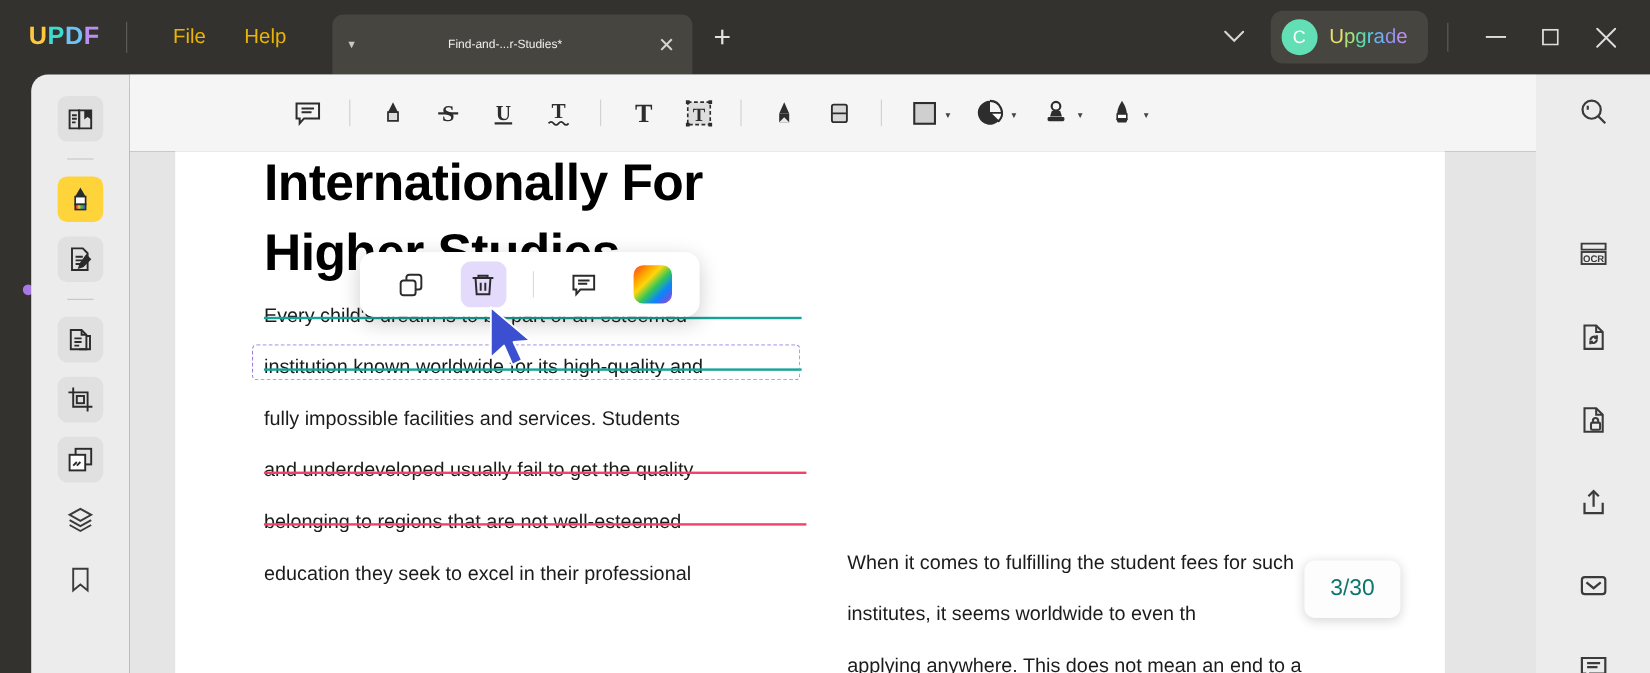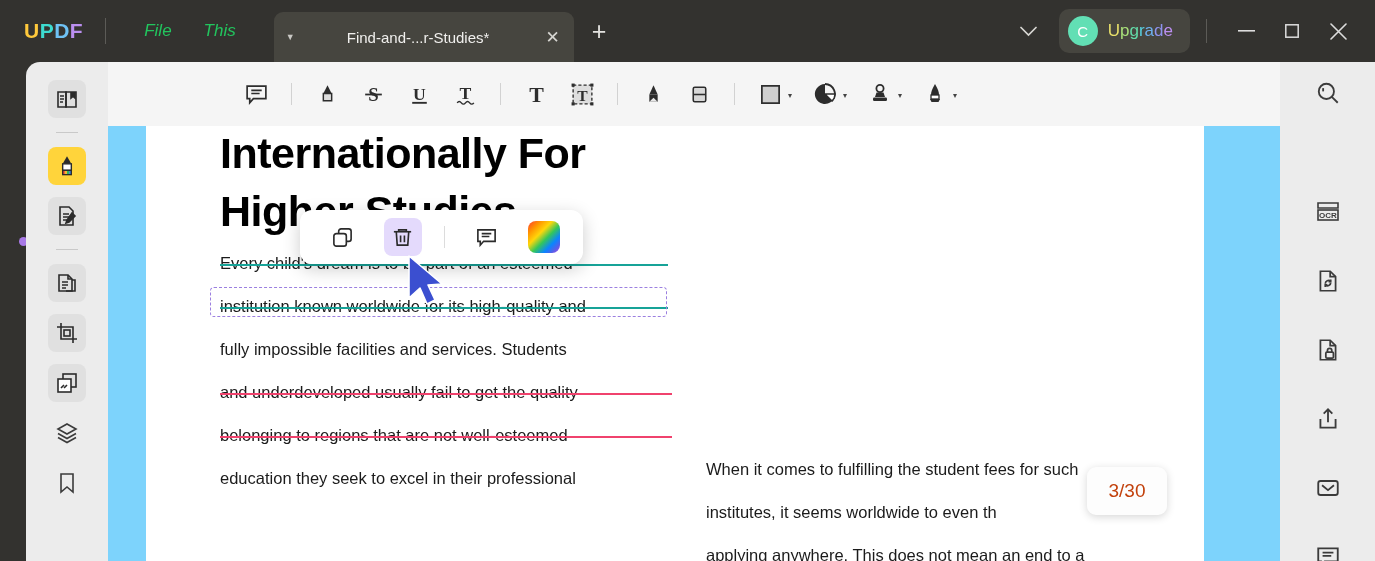--- a/index.html
+++ b/index.html
@@ -13,31 +13,31 @@
 
   
   .titlebar {
     position: absolute; left: 0; top: 0; width: 1375px; height: 62px;
     background: #33322f; display: flex; align-items: center;
   }
   .logo { margin-left: 24px; font-size: 21px; font-weight: bold; letter-spacing: .5px; display:flex; }
   .logo span { display:inline-block; }
   .vsep { width: 1px; height: 26px; background: #5c5b57; margin: 0 22px; }
   .menu-item {
-    color: #22c55e; font-size: 17px; padding: 6px 16px; border-radius: 6px; cursor: default; font-style: italic;
+    color: #eab308; font-size: 17px; padding: 6px 16px; border-radius: 6px; cursor: default;
   }
 
   .tab {
     margin-left: 22px; height: 50px; min-width: 300px;
     background: #46453f; border-radius: 9px 9px 0 0;
     display: flex; align-items: center; align-self: flex-end;
     padding: 0 14px 0 12px; position: relative;
   }
   .tab-caret { color: #c9c8c4; font-size: 9px; margin-right: 8px; }
-  .tab-title { color: #f0efed; font-size: 15px; flex: 1; text-align: center; white-space: nowrap; }
+  .tab-title { color: #f0efed; font-size: 10px; flex: 1; text-align: center; white-space: nowrap; }
   .tab-close { color: #d6d5d1; font-size: 17px; margin-left: 12px; cursor: pointer; }
   .tab-add { color: #e3e2df; font-size: 25px; margin-left: 18px; font-weight: 300; cursor: pointer; }
 
   .tb-right { margin-left: auto; display: flex; align-items: center; padding-right: 14px; }
   .chev-down { color: #d8d7d3; font-size: 15px; padding: 8px 14px; cursor: pointer; }
   .upgrade {
     display: flex; align-items: center; gap: 10px;
     background: #46453f; border-radius: 10px; padding: 7px 17px 7px 9px; margin-left: 8px; cursor: pointer;
   }
   .avatar {
@@ -87,21 +87,21 @@
     width: 44px; height: 40px; display: flex; align-items: center; justify-content: center;
     border-radius: 7px; cursor: pointer; color: #2d2d2d;
   }
   .tool-sep { width: 1px; height: 22px; background: #d2d2d2; margin: 0 11px; }
   .tool-grp { display: flex; align-items: center; cursor: pointer; border-radius: 7px; }
   .caret { font-size: 8px; color: #444; margin: 2px 9px 0 -4px; }
 
   
   .doc-area {
     position: absolute; left: 108px; top: 126px; width: 1172px; height: 435px;
-    background: #7dd3fc; overflow: hidden;
+    background: #e5e5e5; overflow: hidden;
   }
   .page {
     position: absolute; left: 38px; top: 0; width: 1058px; height: 435px; background: #ffffff;
   }
   .col-left { position: absolute; left: 74px; top: 0; width: 448px; }
   .col-right { position: absolute; left: 560px; top: 0; width: 437px; }
 
   .headline {
     font-size: 43px; font-weight: bold; line-height: 62px; color: #000;
     letter-spacing: -0.5px; margin-top: -4px;
@@ -147,41 +147,41 @@
         #34c759 56%, #0a84ff 74%, #5e5ce6 88%, #bf5af2 100%);
     cursor: pointer;
   }
 
   .cursor { position: absolute; left: 406px; top: 254px; pointer-events: none; }
 
   .pagebadge {
     position: absolute; left: 1087px; top: 467px; width: 80px; height: 48px;
     background: #fdfdfd; border-radius: 9px; box-shadow: 0 2px 9px rgba(0,0,0,.16);
     display:flex; align-items:center; justify-content:center;
-    font-size: 19px; color: #c2410c;
+    font-size: 19px; color: #0f766e;
   }
 </style>
 </head>
 <body>
 
 <div id="app">
 
   <div class="titlebar">
 
     <div class="logo" id="logo-host">
         <span style="color: rgb(255, 201, 60);">U</span>
         <span style="color: rgb(61, 219, 208);">P</span>
         <span style="color: rgb(111, 194, 245);">D</span>
         <span style="color: rgb(187, 143, 240);">F</span>
       </div>
 
     <div class="vsep"></div>
 
     <div class="menu-item">File</div>
-    <div class="menu-item">This</div>
+    <div class="menu-item">Help</div>
 
     <div class="tab">
       <span class="tab-caret">▼</span>
       <span class="tab-title">Find-and-...r-Studies*</span>
       <span class="tab-close">✕</span>
     </div>
 
     <div class="tab-add">+</div>
 
     <div class="tb-right">

